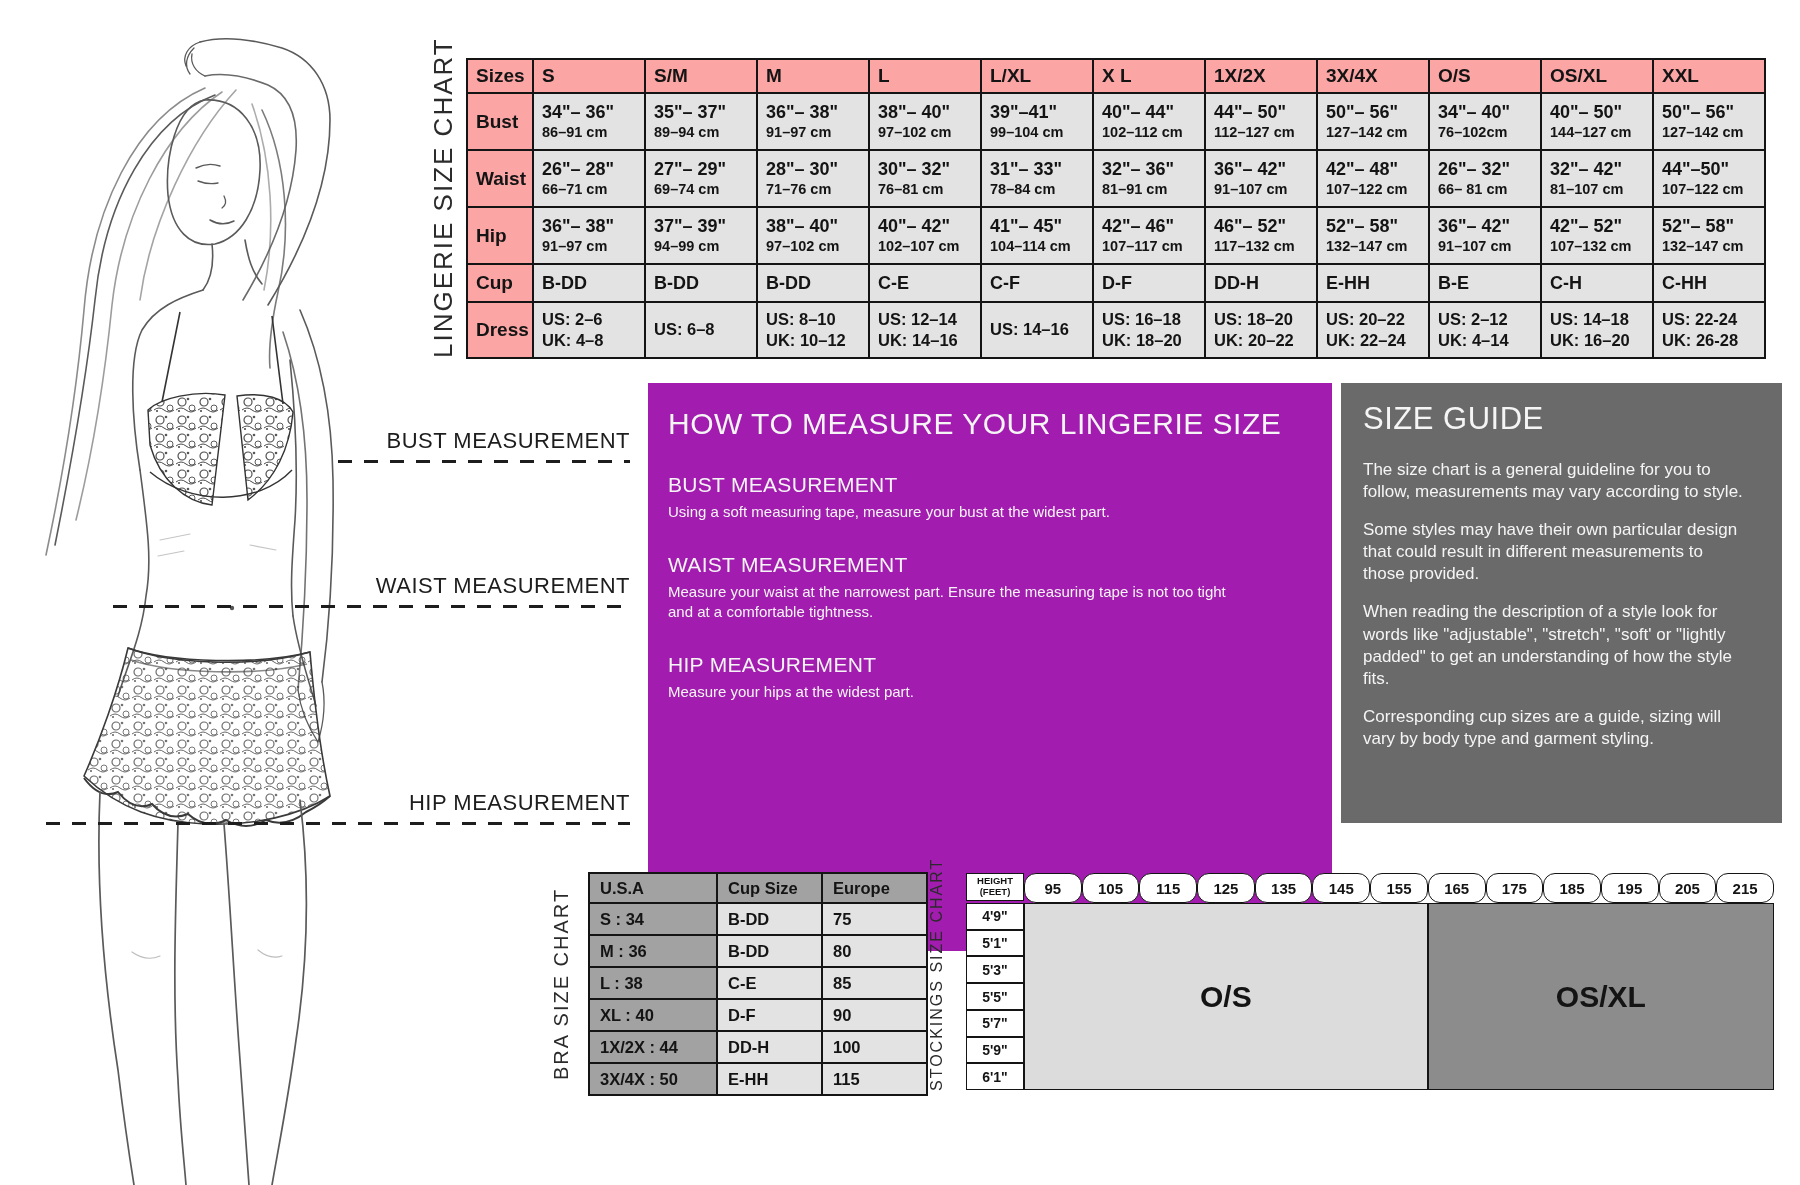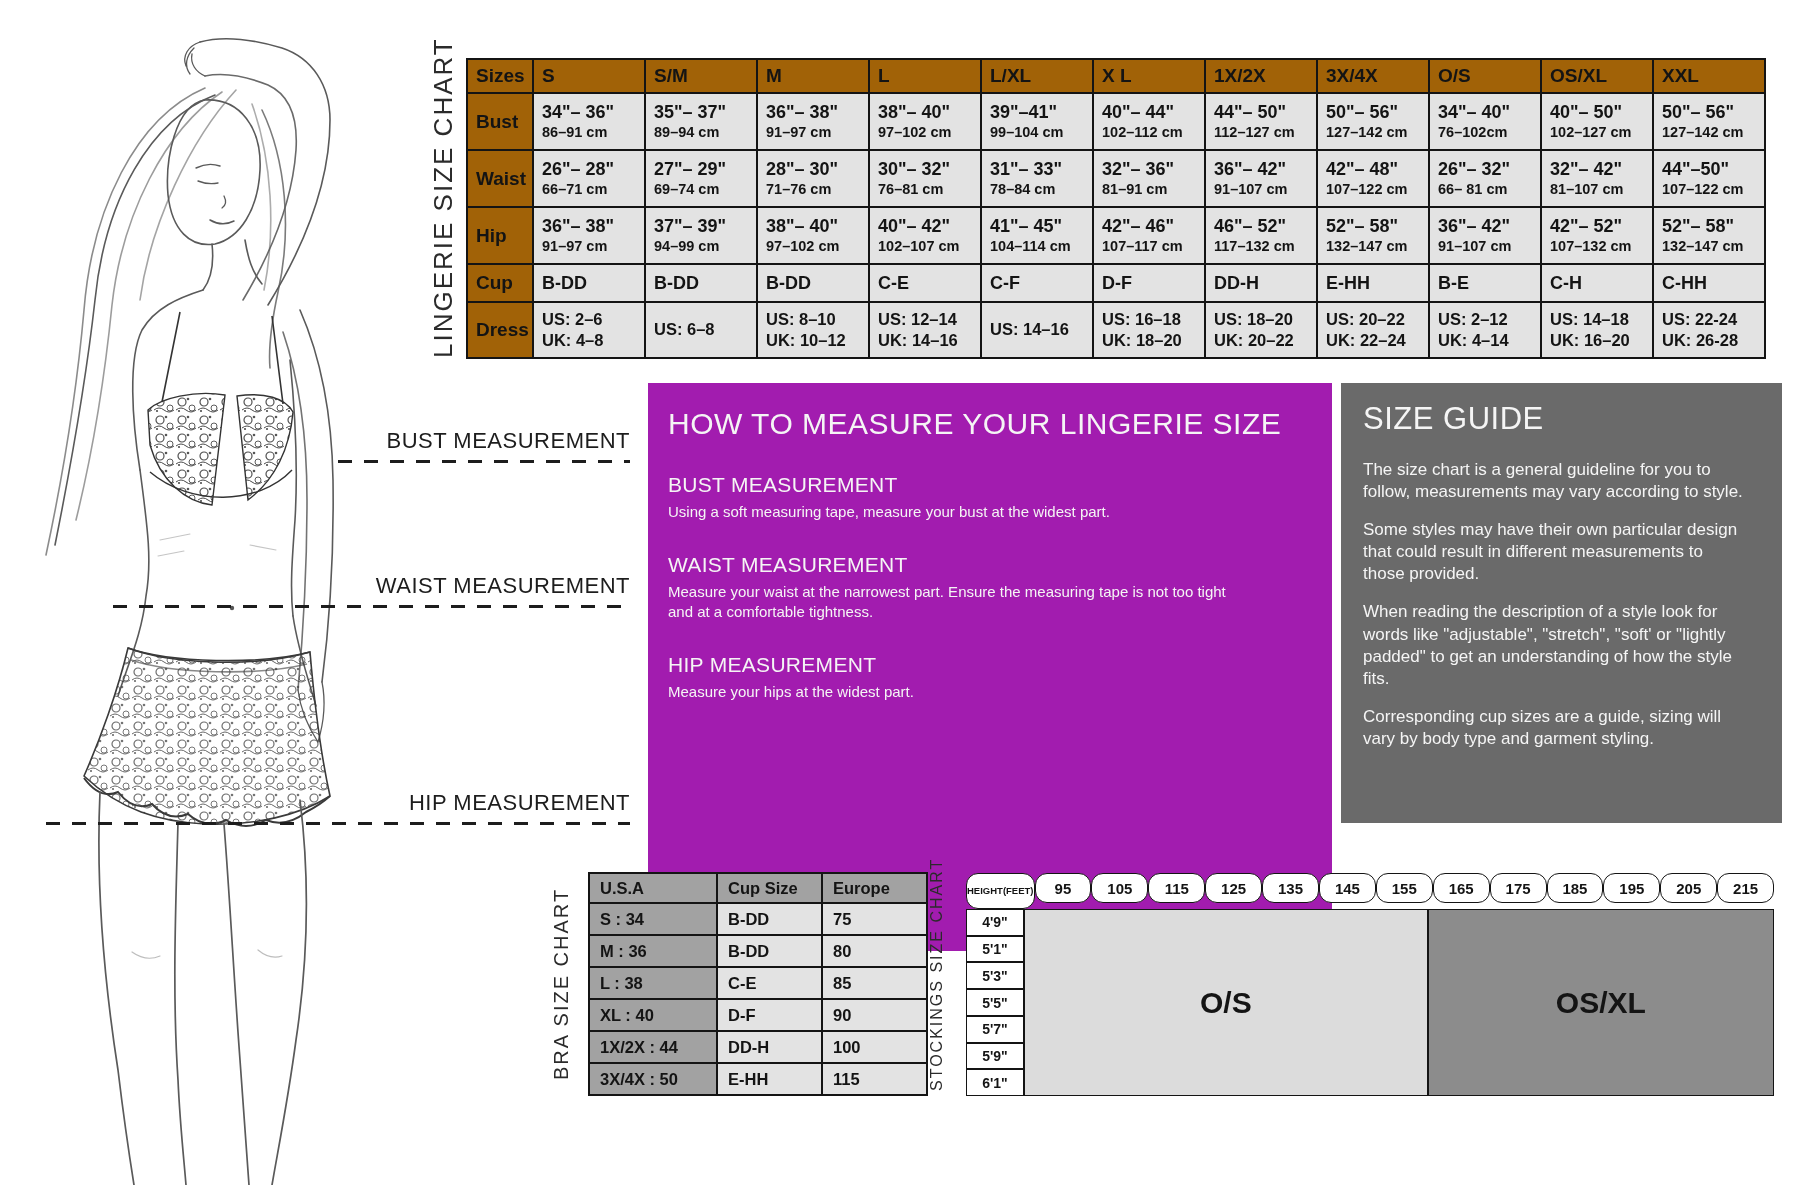--- a/index.html
+++ b/index.html
@@ -8,21 +8,21 @@
 
   
   .vlabel{position:absolute;writing-mode:vertical-rl;transform:rotate(180deg);
           text-align:center;color:#2b2b2b;letter-spacing:2px;white-space:nowrap;}
 
   
   table.sizes{position:absolute;left:466px;top:58px;width:1300px;border-collapse:collapse;
               table-layout:fixed;}
   table.sizes th,table.sizes td{border:2px solid #141414;padding:2px 4px 2px 8px;
               text-align:left;vertical-align:middle;font-weight:bold;color:#141414;}
-  table.sizes th{background:#a16207;font-size:19px;margin-left:44px;}
+  table.sizes th{background:#fca5a5;font-size:19px;margin-left:44px;}
   table.sizes td{background:#e3e3e3;}
   table.sizes col.lab{width:66px;}
   tr.hdr{height:34px;}
   tr.r3{height:57px;} tr.rcup{height:38px;} tr.rdr{height:56px;}
   .in{font-size:18px;line-height:1.15;}
   .cm{font-size:14.5px;line-height:1.25;}
   .cup-v{font-size:18px;}
   .dus,.duk{font-size:16.5px;line-height:1.3;}
 
   
@@ -56,21 +56,21 @@
   tr.bh{height:30px;} tr.br{height:32px;}
   col.b1{width:128px;} col.b2{width:105px;} col.b3{width:105px;}
 
   
   .stk{position:absolute;left:966px;top:873px;width:808px;box-sizing:border-box;}
   .stk-row{display:flex;}
   .stk-cell{border:1px solid #141414;background:#fff;box-sizing:border-box;
             display:flex;align-items:center;justify-content:center;
             font-weight:bold;color:#141414;}
   .stk-hcell{flex:1 1 0;height:30px;font-size:15px;border-radius:12px;}
-  .stk-hfirst{flex:0 0 58px;height:36px;flex-direction:row;font-size:9.5px;line-height:1.15;border-radius:12px;}
+  .stk-hfirst{flex:0 0 58px;height:28px;flex-direction:column;font-size:9.5px;line-height:1.15;}
   .stk-body{display:flex;height:187px;}
   .stk-heights{flex:0 0 58px;display:flex;flex-direction:column;}
   .stk-heights .stk-cell{flex:1 1 0;font-size:14px;}
   .stk-os{flex:7 7 0;background:#dcdcdc;border:1px solid #141414;
           display:flex;align-items:center;justify-content:center;font-weight:bold;font-size:30px;}
   .stk-osxl{flex:6 6 0;background:#8c8c8c;border:1px solid #141414;
           display:flex;align-items:center;justify-content:center;font-weight:bold;font-size:30px;}
 
   .fig{position:absolute;left:0;top:0;}
 </style>
@@ -212,21 +212,21 @@
       <td>
             <div class="in">50"– 56"</div>
             <div class="cm">127–142 cm</div>
           </td>
       <td>
             <div class="in">34"– 40"</div>
             <div class="cm">76–102cm</div>
           </td>
       <td>
             <div class="in">40"– 50"</div>
-            <div class="cm">102–127 cm</div>
+            <div class="cm">144–127 cm</div>
           </td>
       <td>
             <div class="in">50"– 56"</div>
             <div class="cm">127–142 cm</div>
           </td>
     </tr>
     <tr class="r3">
       <th>Waist</th>
       <td>
             <div class="in">26"– 28"</div>

